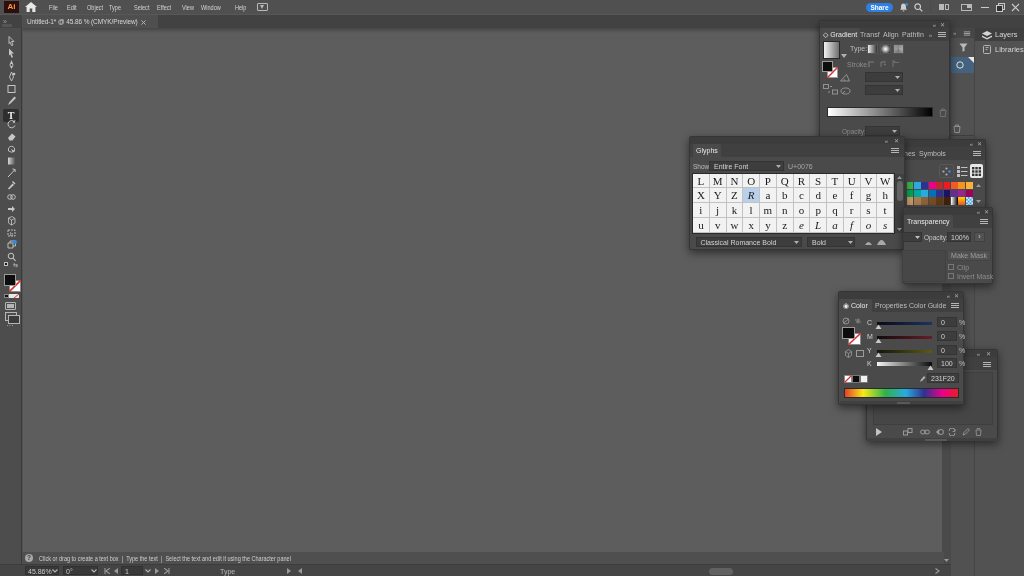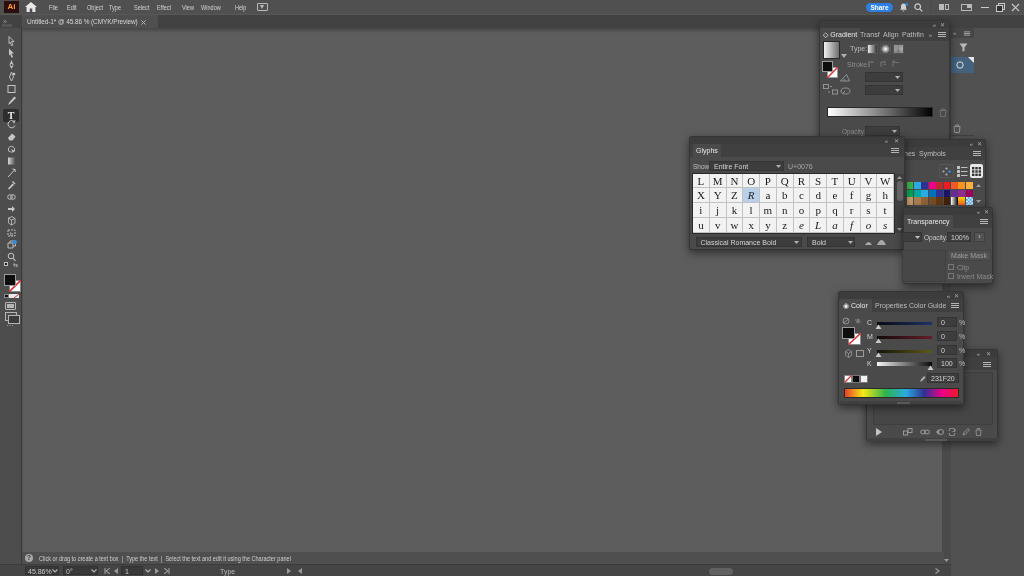--- a/index.html
+++ b/index.html
@@ -208,20 +208,33 @@
     <div class="abs" style="left:0;top:29px;width:23px;height:16px;background:#44617e;"></div>
     <svg class="abs" style="left:5px;top:33px;" width="8" height="8" viewBox="0 0 8 8">
         <circle cx="4" cy="4" r="3.2" fill="none" stroke="#e0e0e0" stroke-width="1"></circle>
       </svg>
     <div class="abs" style="left:17px;top:29px;width:0;height:0;border-left:6px solid transparent;border-top:6px solid #e8e8e8;"></div>
     <svg class="abs" style="left:2px;top:96px;" width="8" height="9" viewBox="0 0 8 9">
         <path d="M1 2.5 L7 2.5 L6.3 8.5 L1.7 8.5 Z M2.5 2 L2.5 1 L5.5 1 L5.5 2" fill="none" stroke="#9a9a9a" stroke-width="0.9"></path>
       </svg>
     <div class="abs" style="left:0;top:107px;width:23px;height:1px;background:#3f3f3f;"></div>
   </div>
+  <div id="iconcol">
+    <div class="abs" style="left:0;top:0;width:50px;height:13px;background:#3f3f3f;"></div>
+    <svg class="abs" style="left:7px;top:3px;" width="10" height="9" viewBox="0 0 10 9">
+        <path d="M5 0 L10 2.5 L5 5 L0 2.5 Z" fill="#d5d5d5"></path>
+        <path d="M0 4.5 L5 7 L10 4.5 L10 6 L5 8.5 L0 6 Z" fill="#d5d5d5"></path>
+      </svg>
+    <div class="dockbtn" style="top:0;left:20px;">Layers</div>
+    <svg class="abs" style="left:8px;top:17px;" width="8" height="9" viewBox="0 0 8 9">
+        <rect x="0.5" y="0.5" width="7" height="8" rx="1" fill="none" stroke="#c0c0c0" stroke-width="0.9"></rect>
+        <path d="M2.5 2.5 L5.5 2.5 M2.5 4.5 L4.5 4.5" stroke="#c0c0c0" stroke-width="0.8"></path>
+      </svg>
+    <div class="dockbtn" style="top:15px;left:20px;">Libraries</div>
+  </div>
 
   <div class="panel" id="botpanel" style="left:866px;top:349px;width:132px;height:92px;">
     <div class="ptop">
         <div class="mini" style="right:17px;top:1px;position:absolute;">«</div>
         <div class="mini" style="right:6px;top:1px;position:absolute;">✕</div>
       </div>
     <div class="ptabs"></div>
     <div class="ham" style="right:6px;top:12px;"></div>
     <div class="abs" style="left:6px;top:22px;width:120px;height:53px;background:#464646;border:1px solid #3e3e3e;"></div>
     <div class="abs" style="left:9px;top:78px;width:0;height:0;border-top:4px solid transparent;border-bottom:4px solid transparent;border-left:6px solid #c4c4c4;"></div>

